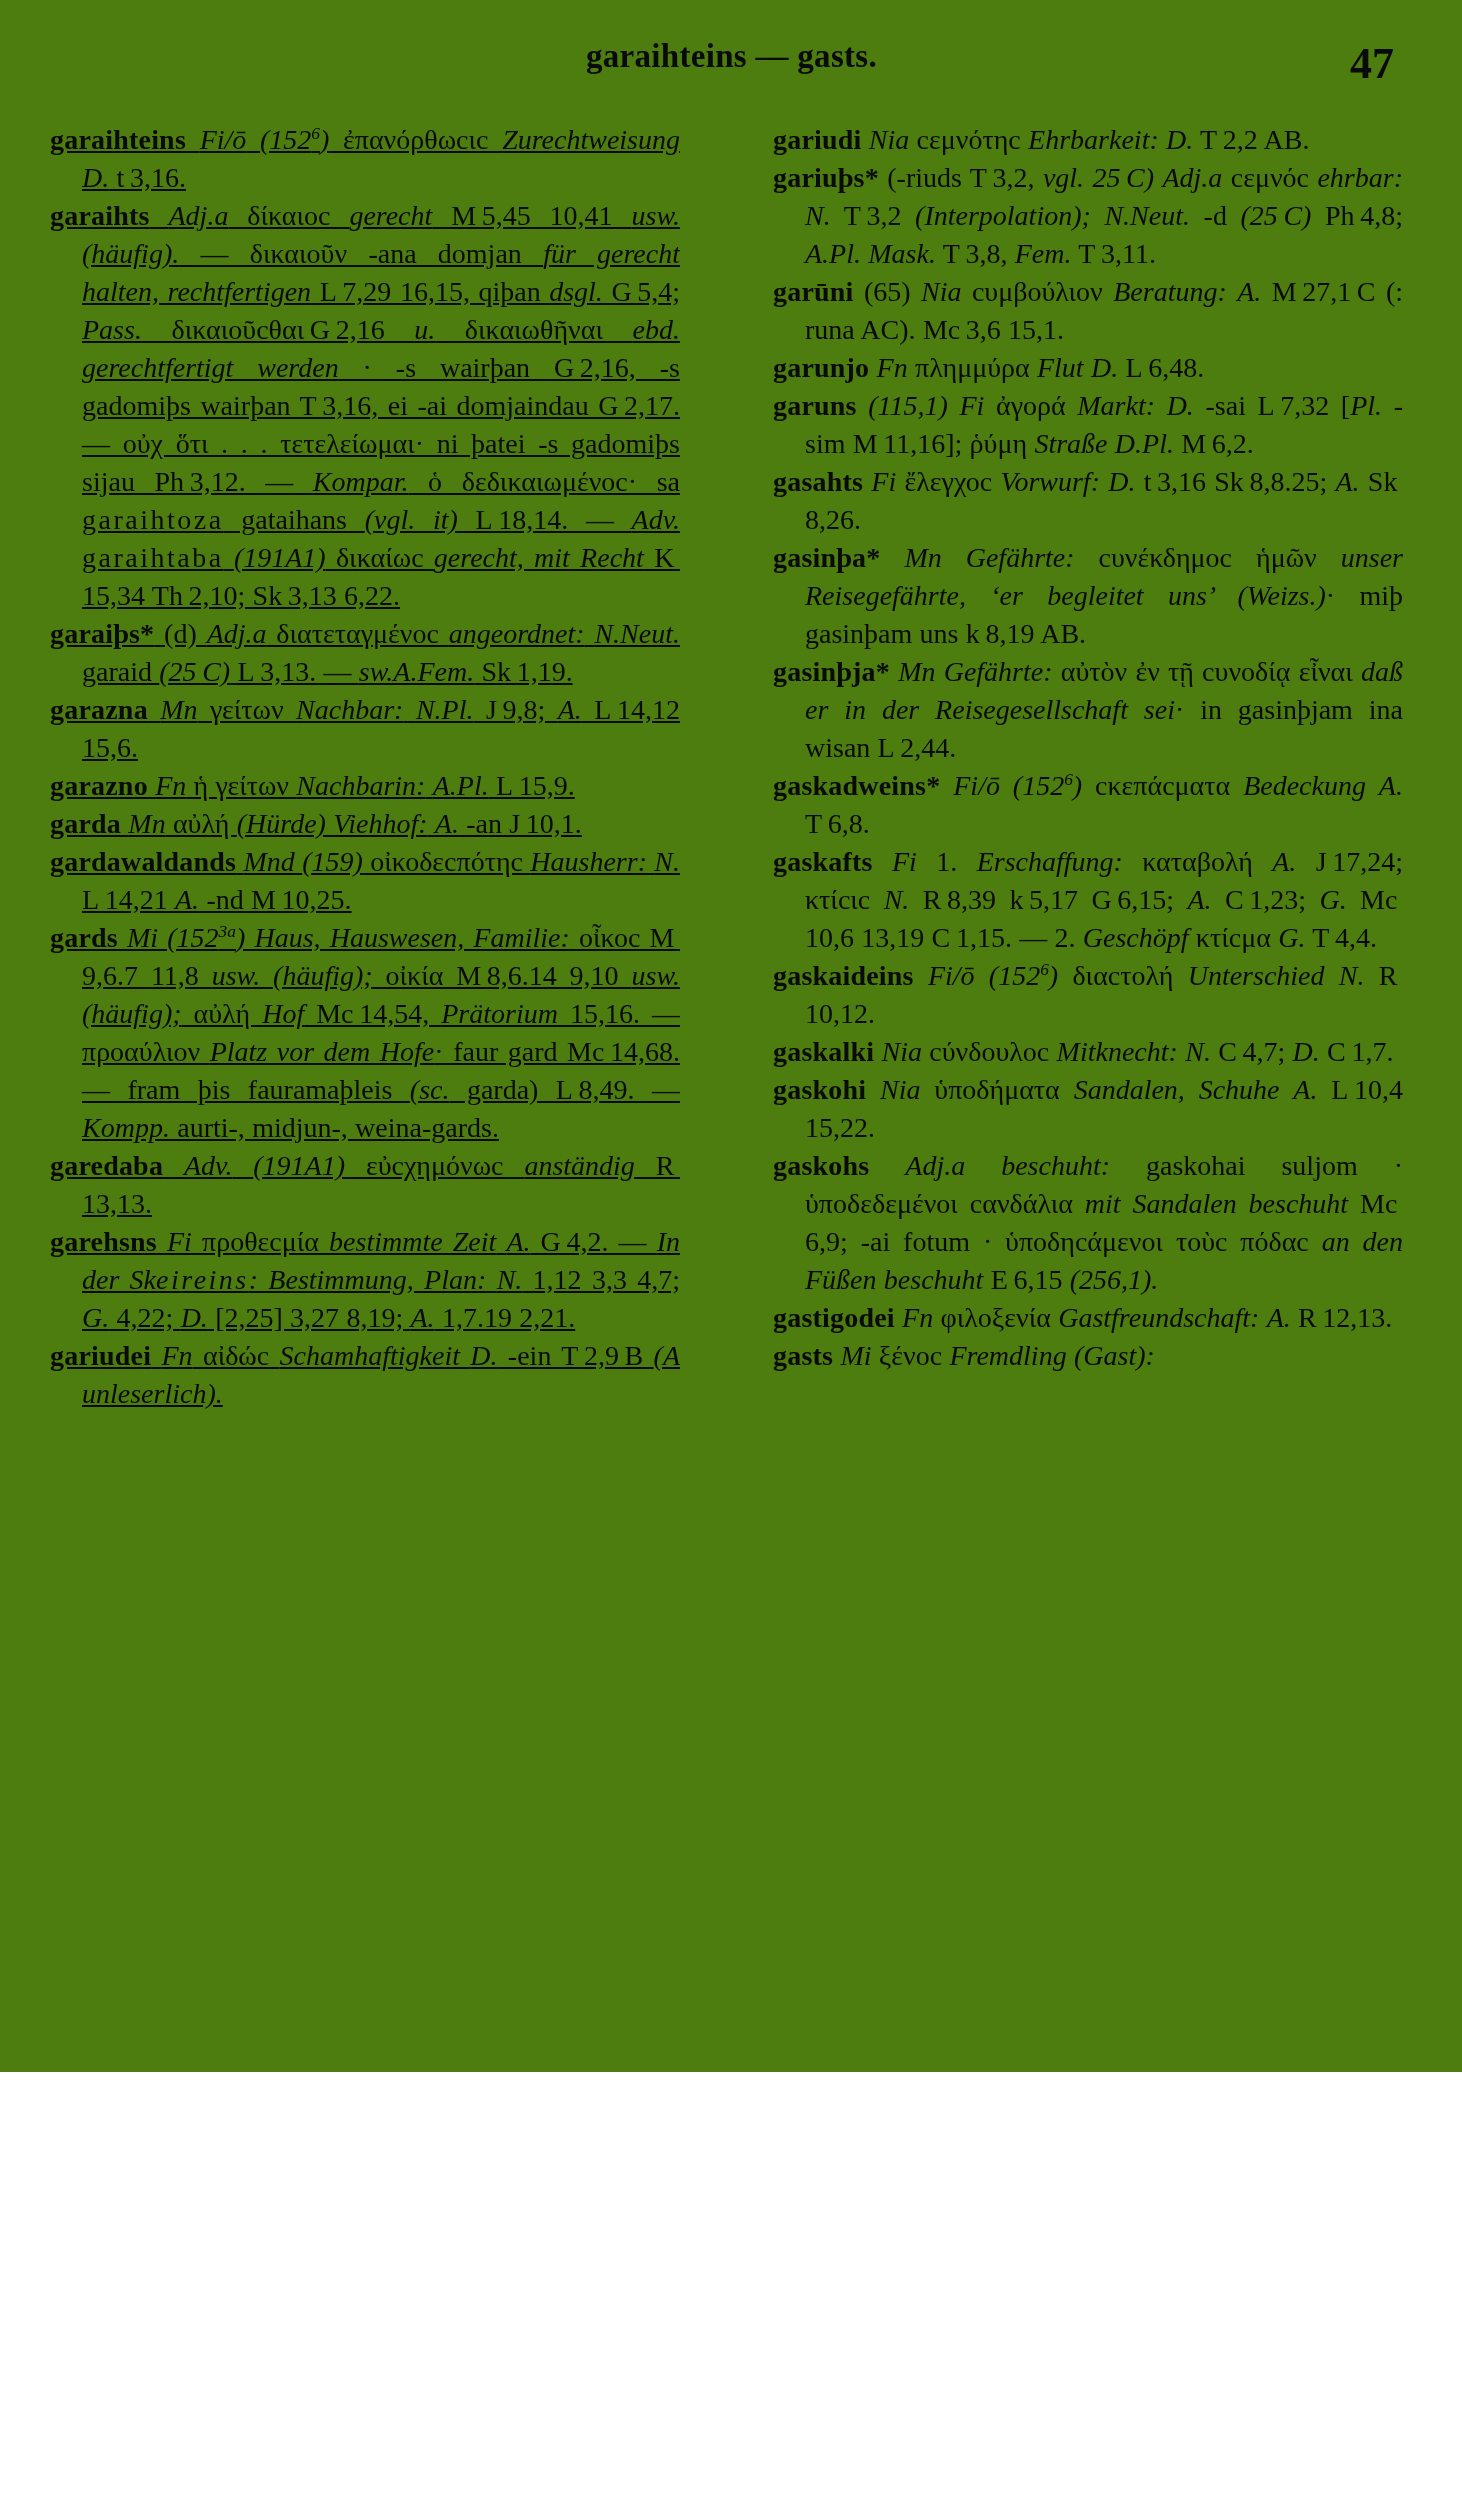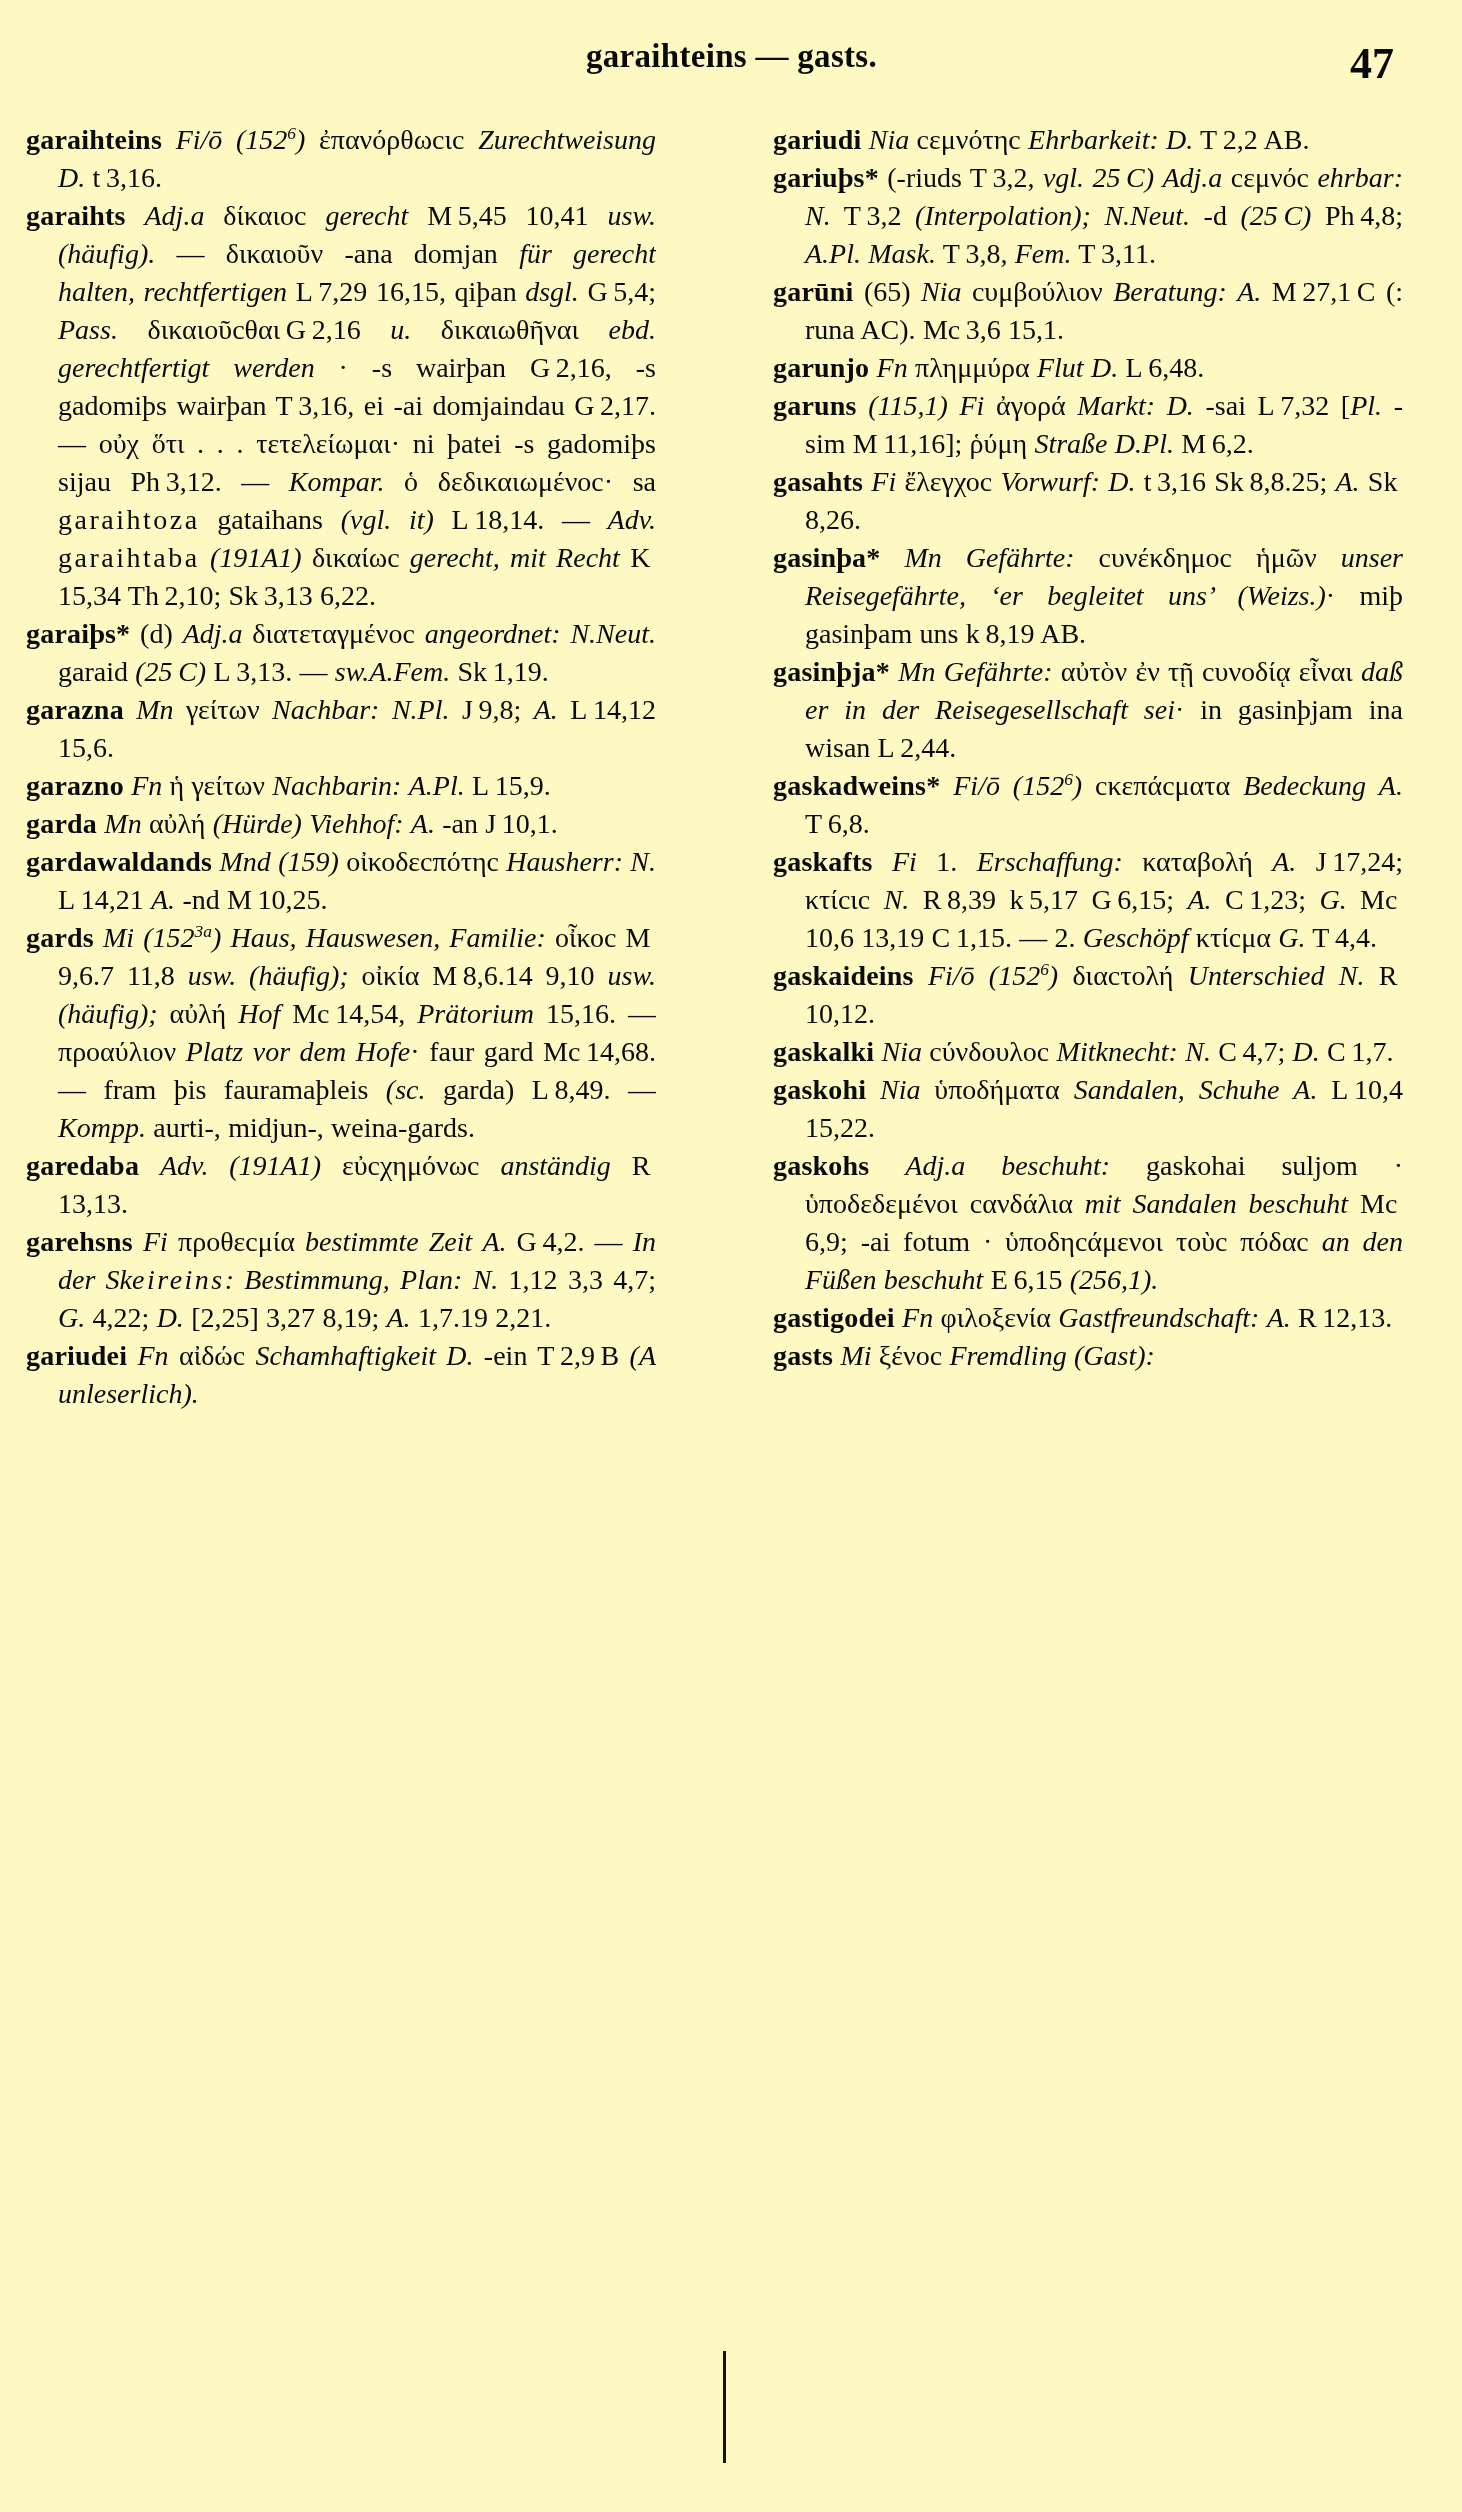--- a/index.html
+++ b/index.html
@@ -3,22 +3,22 @@
 <meta charset="utf-8">
 <style>
   html, body {
     margin: 0;
     padding: 0;
     background: #ffffff;
   }
   .page {
     position: relative;
     width: 1463px;
-    height: 2512px;
-    background: #fef9c3;
+    height: 2072px;
+    background: #4d7c0f;
     box-sizing: border-box;
     font-family: "Liberation Serif", "DejaVu Serif", serif;
     color: #0a0a0a;
     overflow: hidden;
   }
 
   
   .running-head {
     position: absolute;
     top: 38px;
@@ -52,21 +52,21 @@
     width: 1463px;
     height: 2376px;
   }
   .col {
     position: absolute;
     top: 0;
     width: 630px;
     height: 2376px;
     overflow: hidden;
   }
-  .col-left  { left: 26px; }
+  .col-left  { left: 50px; text-decoration: underline; }
   .col-right { left: 773px; }
 
   .col-rule {
     position: absolute;
     left: 723px;
     top: 2230px;
     width: 2.5px;
     height: 112px;
     background: #111;
   }

